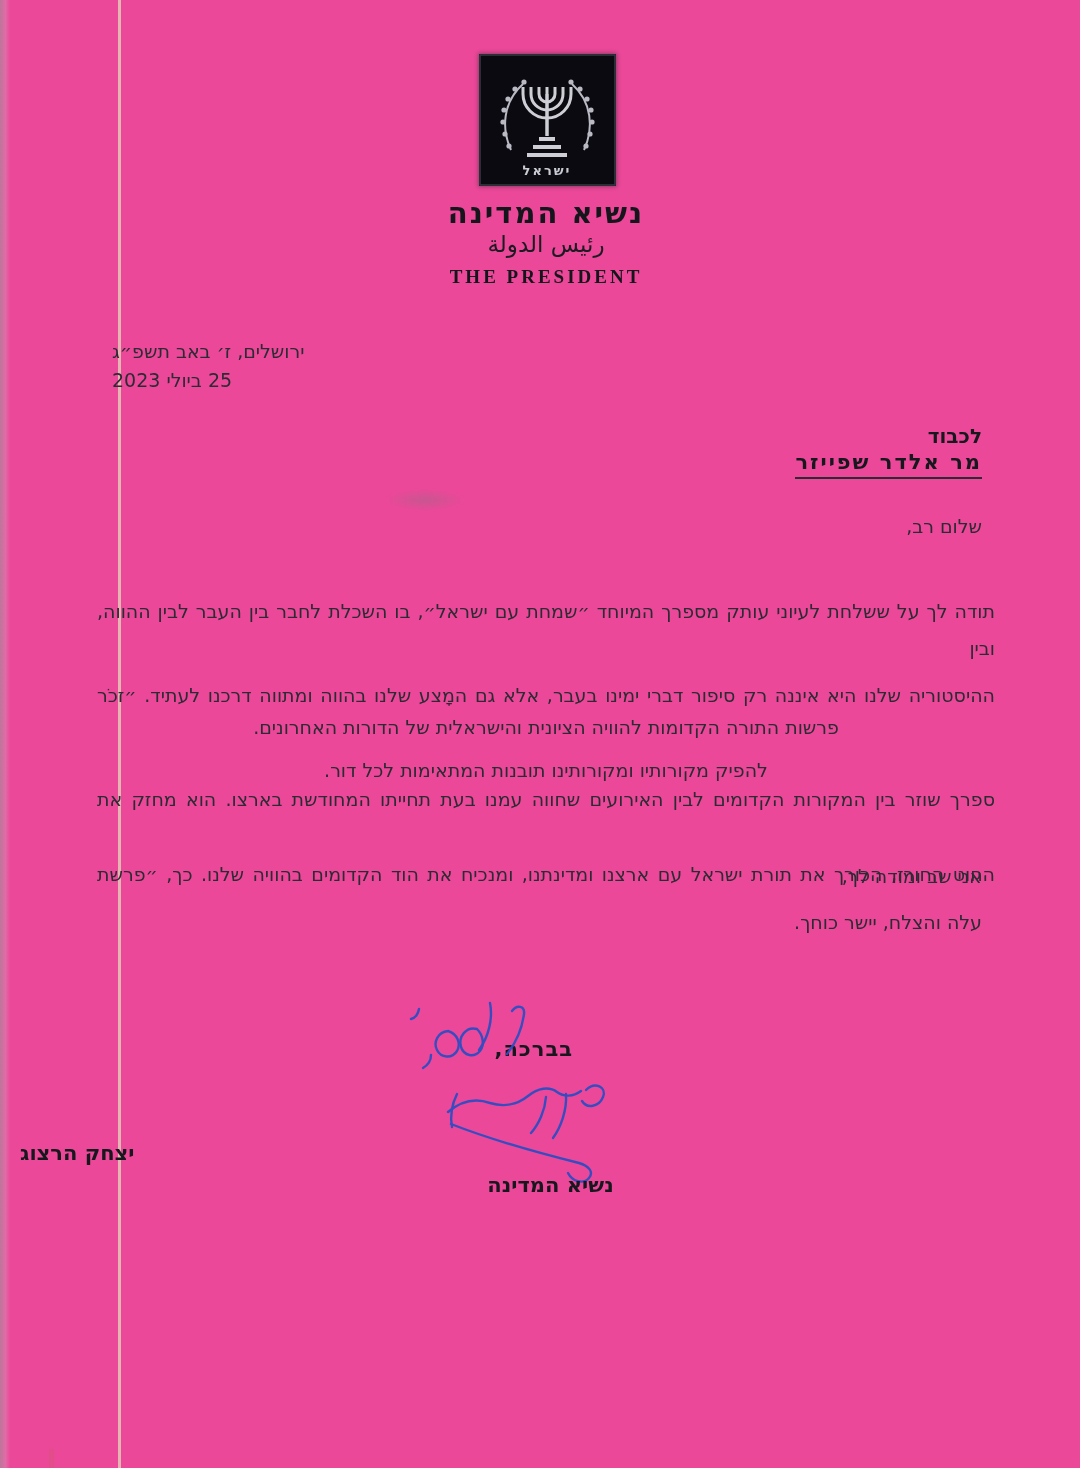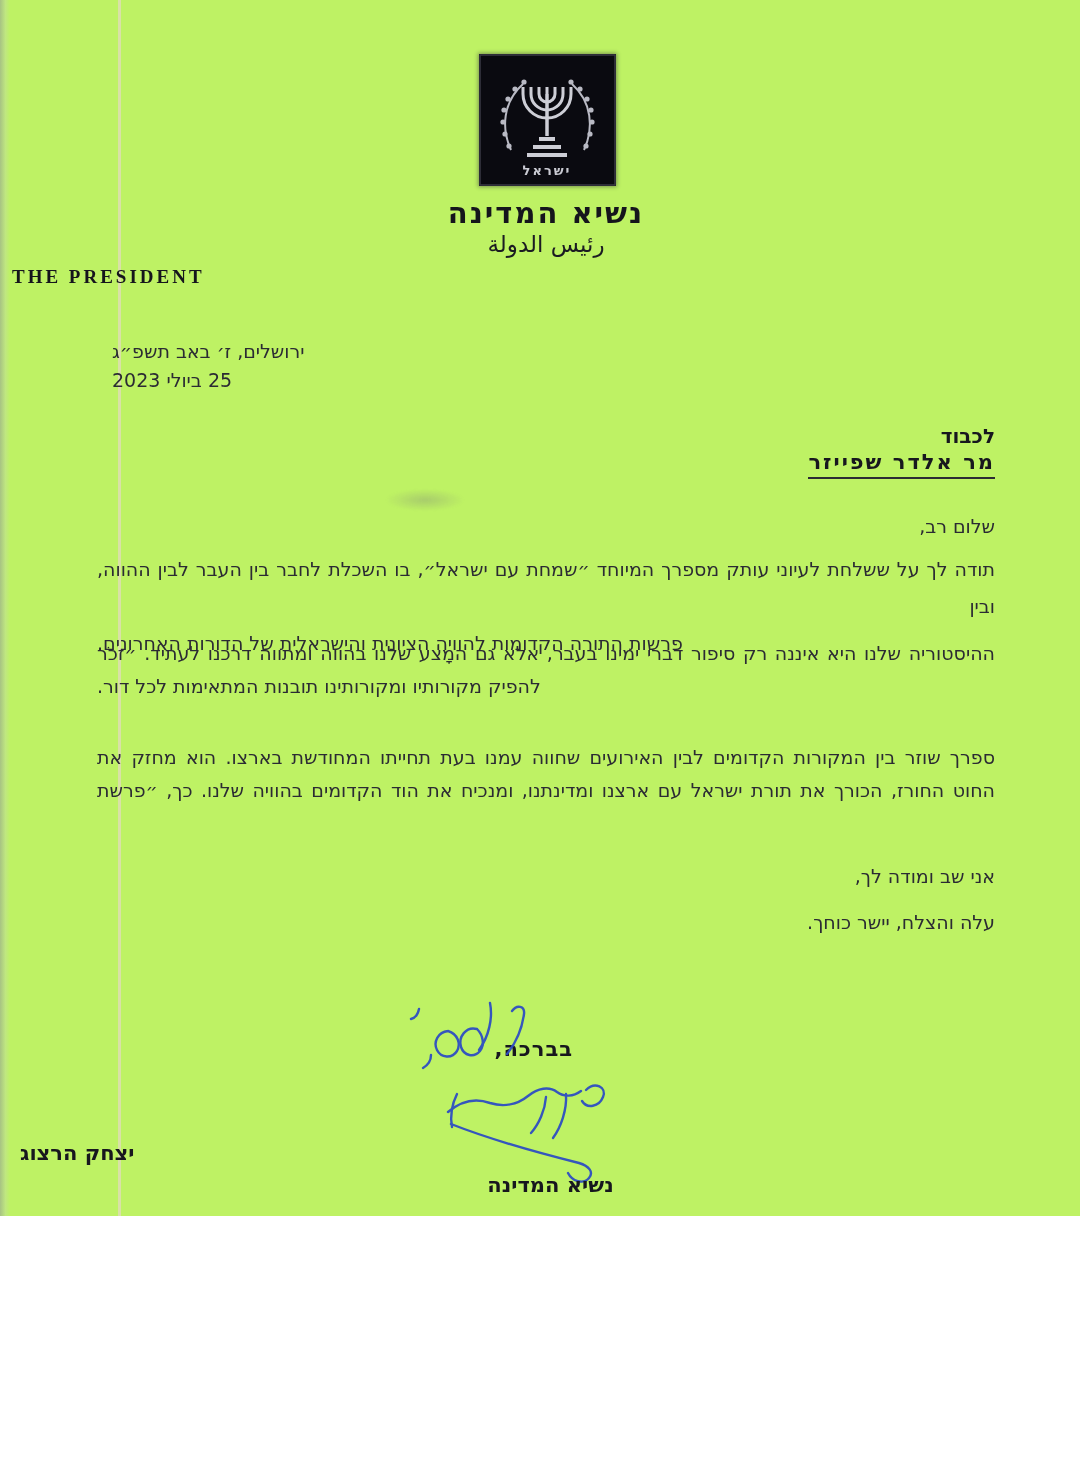--- a/index.html
+++ b/index.html
@@ -1,58 +1,58 @@
 <!DOCTYPE html>
 <html lang="he"><head>
 <meta charset="utf-8">
 <style>
   html,body{margin:0;padding:0;background:#ffffff;}
   .page{
-    position:relative;width:1080px;height:1216px;overflow:hidden;
-    background:#bef264;
+    position:relative;width:1080px;height:1468px;overflow:hidden;
+    background:#ec4899;
     font-family:"DejaVu Sans",sans-serif;color:#2b2b33;
   }
   
   .edge-strip{position:absolute;left:0;top:0;width:10px;height:100%;
     background:linear-gradient(to right,rgba(148,156,156,.55),rgba(195,202,202,.28) 55%,rgba(255,255,255,0));}
   .fold-line{position:absolute;left:118px;top:0;width:3px;height:100%;
     background:rgba(226,219,188,.75);}
   .smudge{position:absolute;left:385px;top:489px;width:80px;height:22px;
     background:radial-gradient(ellipse at center,rgba(118,118,126,.30),rgba(118,118,126,0) 70%);
     filter:blur(1px);}
   .bottom-mark{position:absolute;left:49px;top:1449px;width:5px;height:19px;
     background:rgba(198,92,92,.25);filter:blur(1px);}
   
   .emblem{position:absolute;left:479px;top:54px;width:137px;height:132px;
     box-shadow:0 0 4px 1px rgba(40,40,48,.45);}
   .title-he{position:absolute;left:0;right:0;margin-left:12px;top:196px;
     text-align:center;font-size:29px;font-weight:700;letter-spacing:2px;color:#15151c;}
   .title-ar{position:absolute;left:0;right:0;margin-left:12px;top:231px;
     text-align:center;font-size:23px;color:#1b1b22;direction:rtl;}
   .title-en{position:absolute;left:0;right:0;margin-left:12px;top:266px;
-    font-family:"Liberation Serif",serif;font-weight:700;
+    text-align:center;font-family:"Liberation Serif",serif;font-weight:700;
     font-size:19px;letter-spacing:3px;color:#15151c;}
   
   .date1,.date2{position:absolute;left:112px;direction:rtl;white-space:nowrap;font-size:19px;}
   .date1{top:340px;}
   .date2{top:369px;}
   
-  .rtl-right{position:absolute;right:85px;direction:rtl;text-align:right;white-space:nowrap;}
+  .rtl-right{position:absolute;right:98px;direction:rtl;text-align:right;white-space:nowrap;}
   .honorific{top:424px;font-size:20px;font-weight:700;color:#17171e;}
   .recipient-name{top:450px;font-size:21px;font-weight:700;letter-spacing:2px;color:#17171e;}
   .recipient-name .u{display:inline-block;border-bottom:2px solid #2b2b33;padding-bottom:3px;text-align:center;}
   .greeting{top:515px;font-size:19px;text-align:center;}
   
   .para{position:absolute;left:97px;width:898px;}
   .p1{top:551px;}  .p1 .pl{line-height:37px;}
   .p2{top:637px;}  .p2 .pl{line-height:33px;}
   .p3{top:741px;}  .p3 .pl{line-height:33px;}
-  .pl{direction:rtl;font-size:19px;color:#2b2b33;}
+  .pl{direction:rtl;font-size:19px;color:#2b2b33;margin-top:42px;}
   .pl.j{text-align:justify;text-align-last:justify;}
-  .pl.last{text-align:left;}
+  .pl.last{text-align:center;}
   
   .thanks{top:861px;font-size:19px;line-height:30px;}
   .blessing{top:907px;font-size:19px;line-height:30px;}
   
   .sig-preface{position:absolute;right:507px;top:1037px;direction:rtl;white-space:nowrap;
     font-size:21px;font-weight:700;letter-spacing:1px;color:#17171e;}
   .ink{position:absolute;left:393px;top:993px;}
   .signer-name{position:absolute;left:0;right:0;margin-left:20px;top:1141px;
     text-align:left;font-size:21px;font-weight:700;color:#17171e;}
   .signer-title{position:absolute;left:0;right:0;margin-left:21px;top:1173px;

